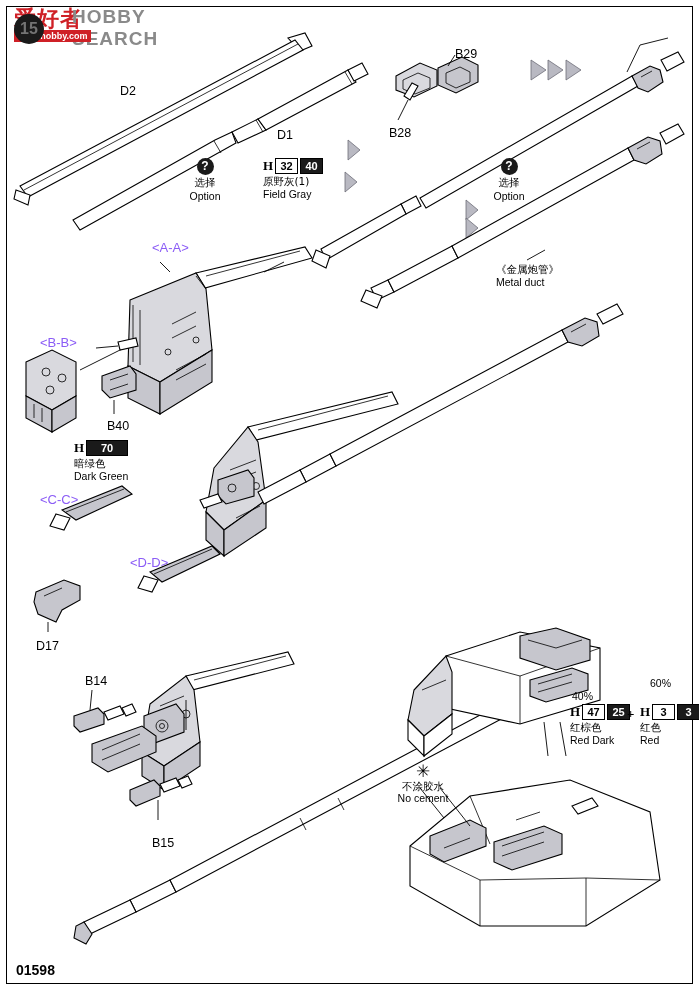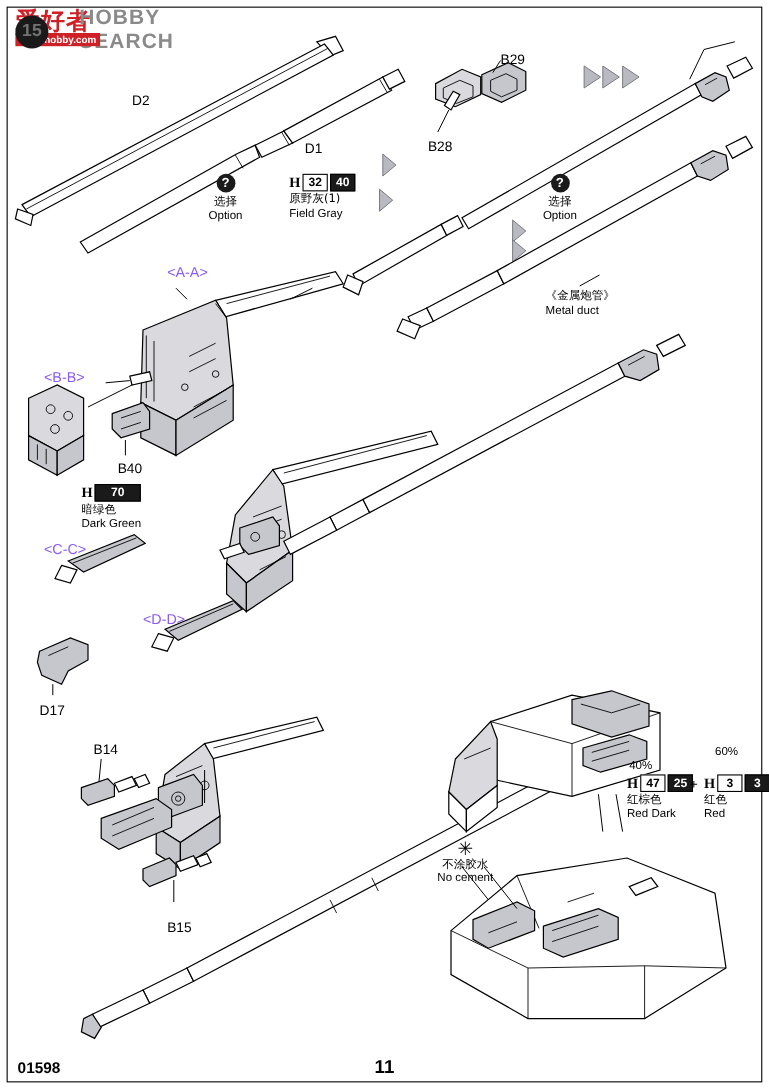--- a/index.html
+++ b/index.html
@@ -329,14 +329,13 @@
     <div class="cap">Metal duct</div>
   </div>
 
   <div class="nocement" style="left:385px;top:764px;">
     <div class="star">✳</div>
     <div class="t cn">不涂胶水</div>
     <div class="t">No cement</div>
   </div>
 
   <div class="footer-l">01598</div>
-  <div class="footer-c">11</div>
 </div>
 
 </body></html>

